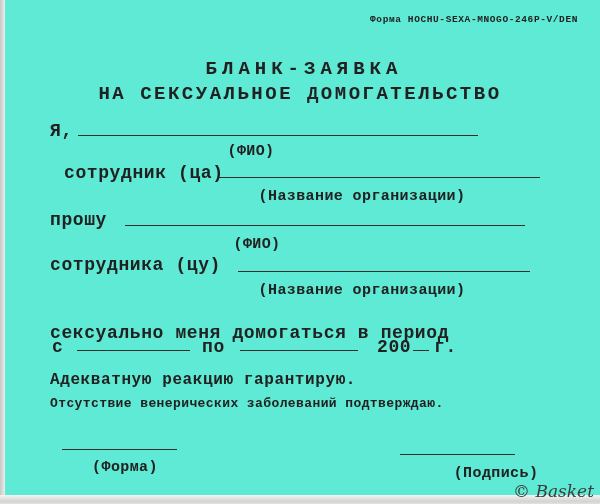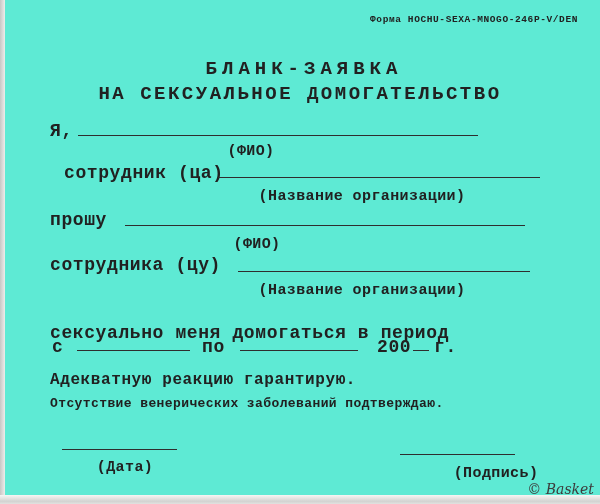--- a/index.html
+++ b/index.html
@@ -39,21 +39,21 @@
     position:absolute;height:0;border-bottom:1.6px solid #2e2e2e;
   }
   .caption{
     position:absolute;font-size:15px;letter-spacing:0.4px;
     white-space:nowrap;transform:translateX(-50%);line-height:1;
   }
   .credit{
     position:absolute;right:6px;top:481px;
     font-family:"DejaVu Serif","Liberation Serif",serif;
     font-style:italic;font-weight:normal;
-    font-size:14px;color:#3c3c3c;white-space:nowrap;
+    font-size:17px;color:#3c3c3c;white-space:nowrap;
   }
 </style>
 </head>
 <body>
 
 <div class="page">
 
   <div class="edge-left"></div>
   <div class="edge-bottom"></div>
 
@@ -87,20 +87,20 @@
   <div class="txt" style="left:202px;top:338px;">по</div>
   <div class="blank" style="left:240px;top:350px;width:118px;"></div>
   <div class="txt" style="left:377px;top:338px;">200</div>
   <div class="blank" style="left:413px;top:350px;width:16px;"></div>
   <div class="txt" style="left:434px;top:338px;">г.</div>
 
   <div class="txt stmt1" style="left:50px;top:372px;">Адекватную реакцию гарантирую.</div>
   <div class="txt stmt2" style="left:50px;top:397px;">Отсутствие венерических заболеваний подтверждаю.</div>
 
   <div class="blank" style="left:62px;top:449px;width:115px;"></div>
-  <div class="caption" style="left:125px;top:460px;">(Дата)</div>
+  <div class="caption" style="left:125px;top:460px;">(Форма)</div>
 
   <div class="blank" style="left:400px;top:454px;width:115px;"></div>
   <div class="caption" style="left:460px;top:466px;margin-left:36px;">(Подпись)</div>
 
   <div class="credit">© Basket</div>
 
 </div>
 
 </body></html>

